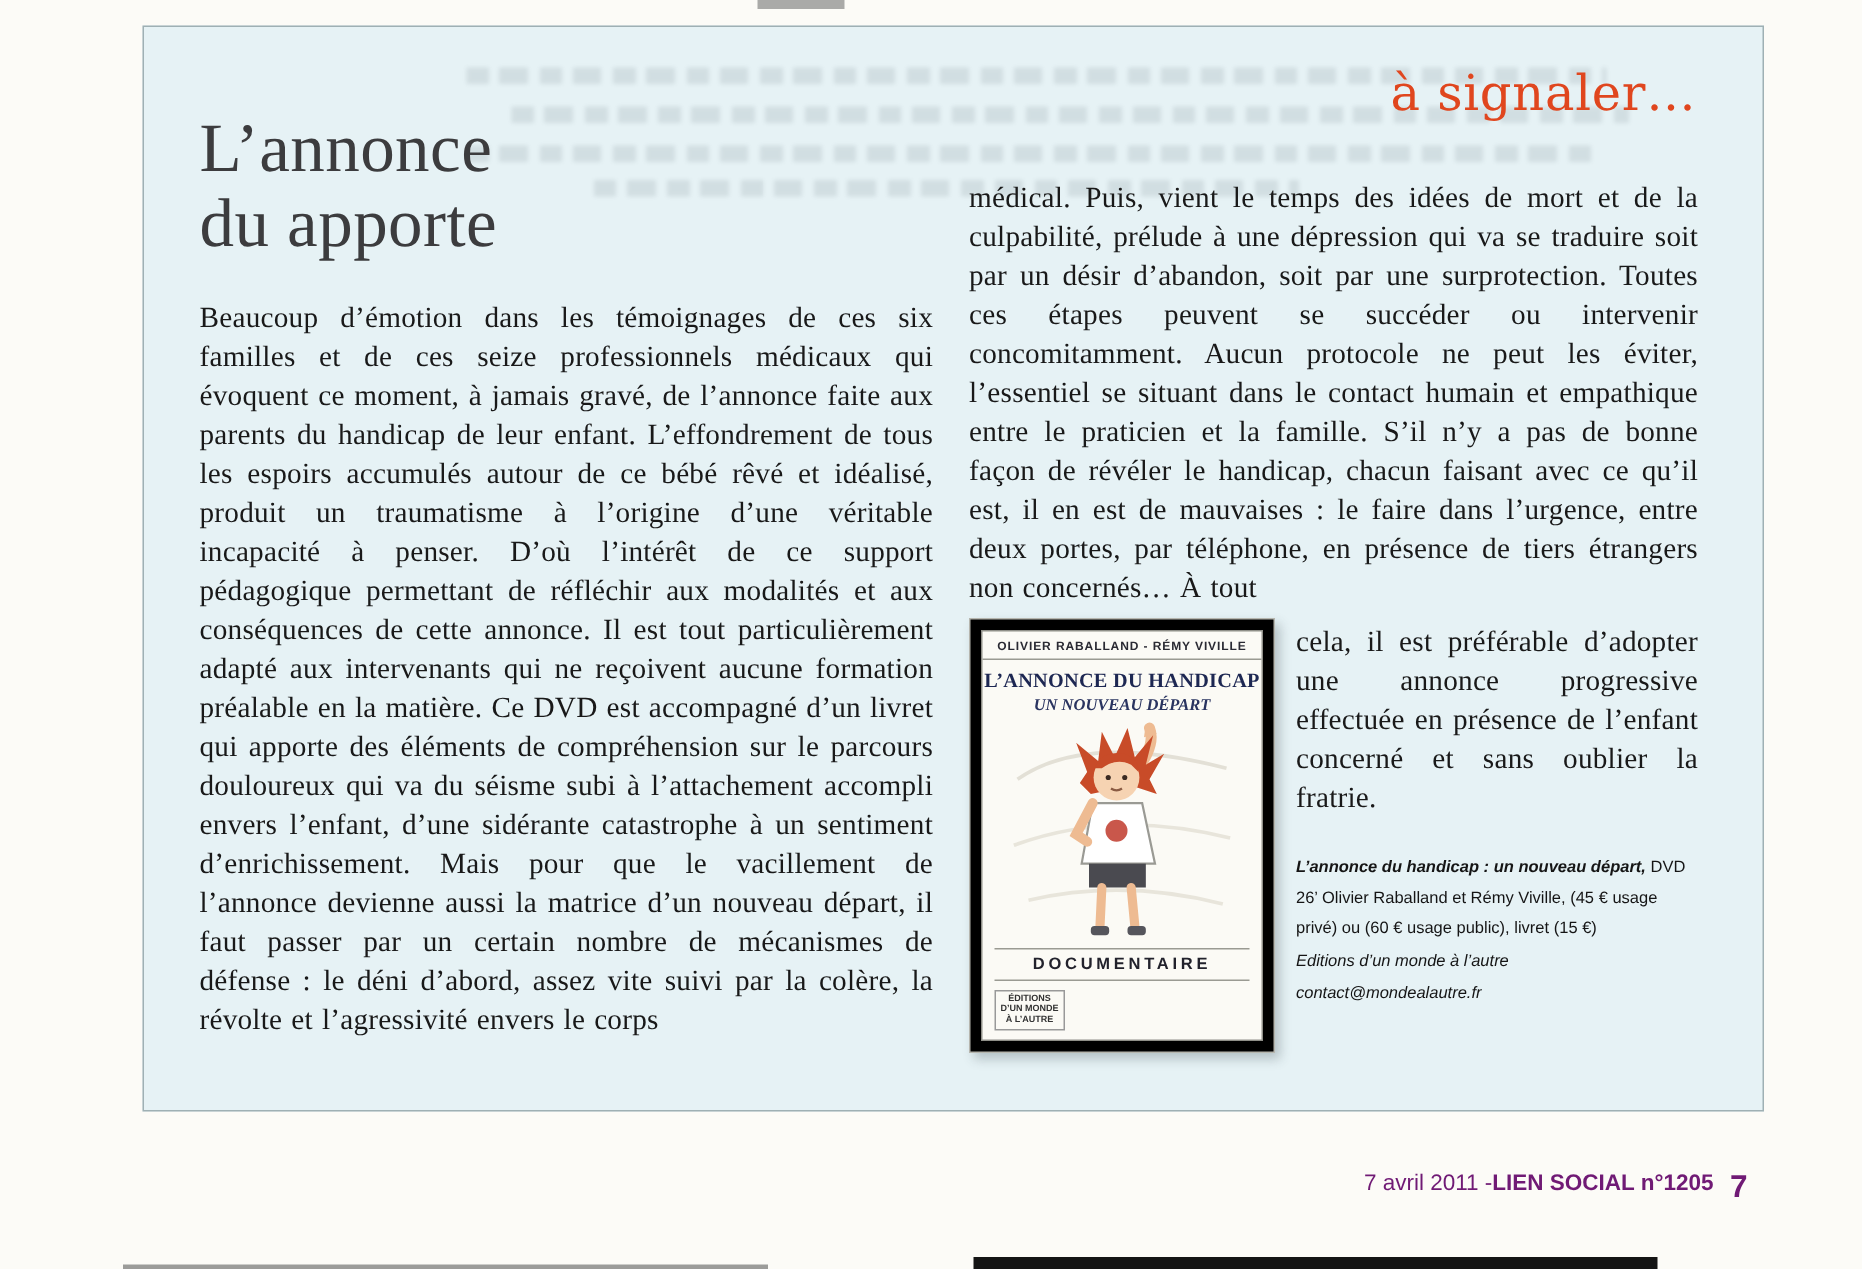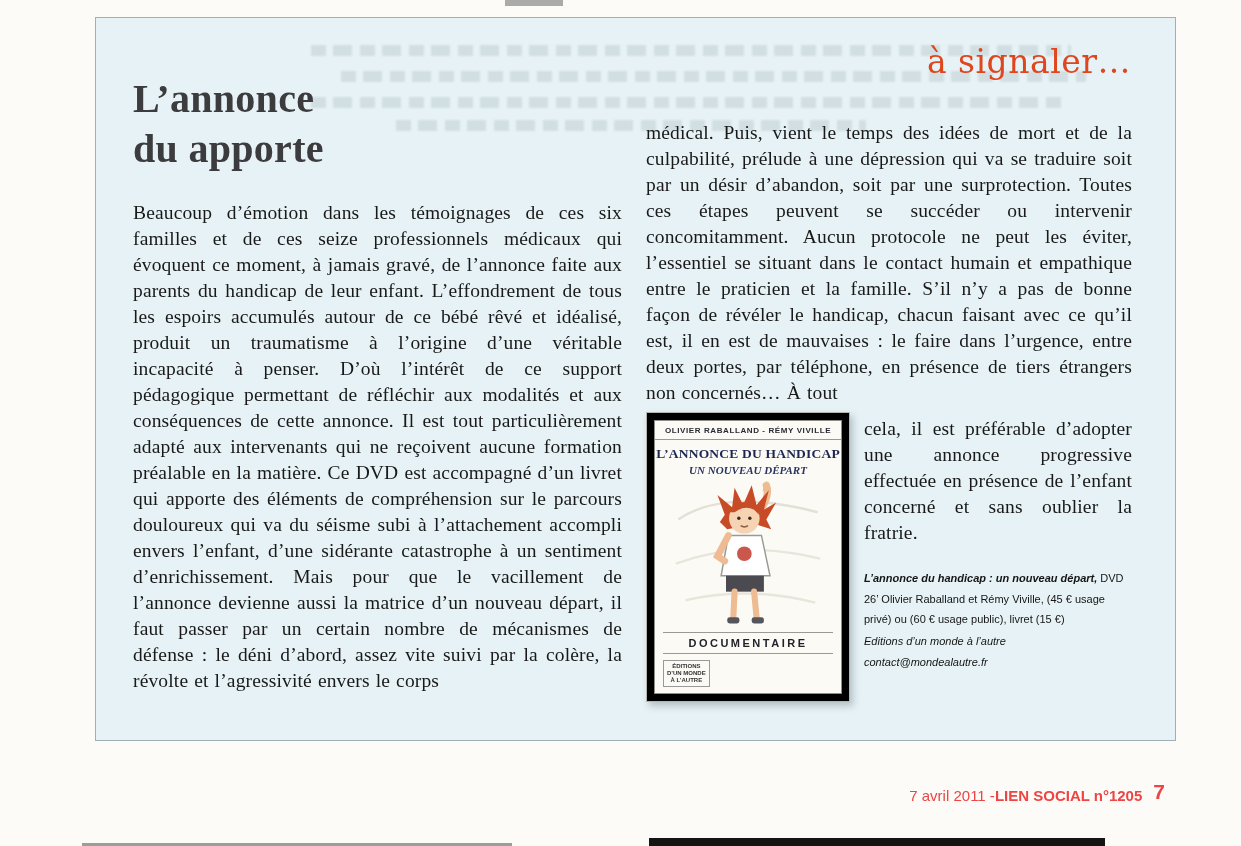--- a/index.html
+++ b/index.html
@@ -29,21 +29,21 @@
   .bleed.b4 { left:300px; top:102px; width:470px; }
 
   .signal {
     position:absolute; top:24px; right:44px;
     font-family:"DejaVu Serif", serif;
     font-size:33px; letter-spacing:.5px; color:#e0461e;
   }
 
   .title {
     position:absolute; left:37px; top:56px;
-    font-size:40px; line-height:50px; color:#3c3c3e; letter-spacing:.3px;font-weight:bold;
+    font-size:46px; line-height:50px; color:#3c3c3e; letter-spacing:.3px;
   }
 
   .body-text {
     font-size:19.5px; line-height:26px; color:#191919;
     text-align:justify; letter-spacing:.15px; word-spacing:1px;
   }
   .col-left  { position:absolute; left:37px;  top:182px; width:489px; }
   .col-right { position:absolute; left:550px; top:102px; width:486px; }
   .col-right .p1 { margin:0 0 6px 0; }
 
@@ -92,22 +92,22 @@
   .caption {
     margin-top:22px; font-family:"Liberation Sans", sans-serif;
     font-size:11px; line-height:20.5px; color:#151515;
   }
   .caption .lead { font-weight:bold; font-style:italic; }
   .caption .cap-line { margin-top:1px;font-style:italic; }
 
   
   .footer {
     position:absolute; top:780px; right:76px;
-    display:flex; align-items:flex-end;
-    font-family:"Liberation Sans", sans-serif; color:#ef4444;
+    display:flex; align-items:flex-start;
+    font-family:"Liberation Sans", sans-serif; color:#701a75;
   }
   .footer .date    { font-size:15px; }
   .footer .journal { font-size:15px; font-weight:bold; }
   .footer .pagenum { font-size:21px; font-weight:bold; margin-left:11px; }
 
   
   .artifact-bar-bottom  { position:absolute; left:649px; top:838px; width:456px; height:8px; background:#141414; }
   .artifact-line-bottom { position:absolute; left:82px;  top:843px; width:430px; height:3px; background:rgba(40,40,40,.45); }
   .artifact-top         { position:absolute; left:505px; top:0;    width:58px;  height:6px; background:rgba(70,70,70,.45); }
 </style>

